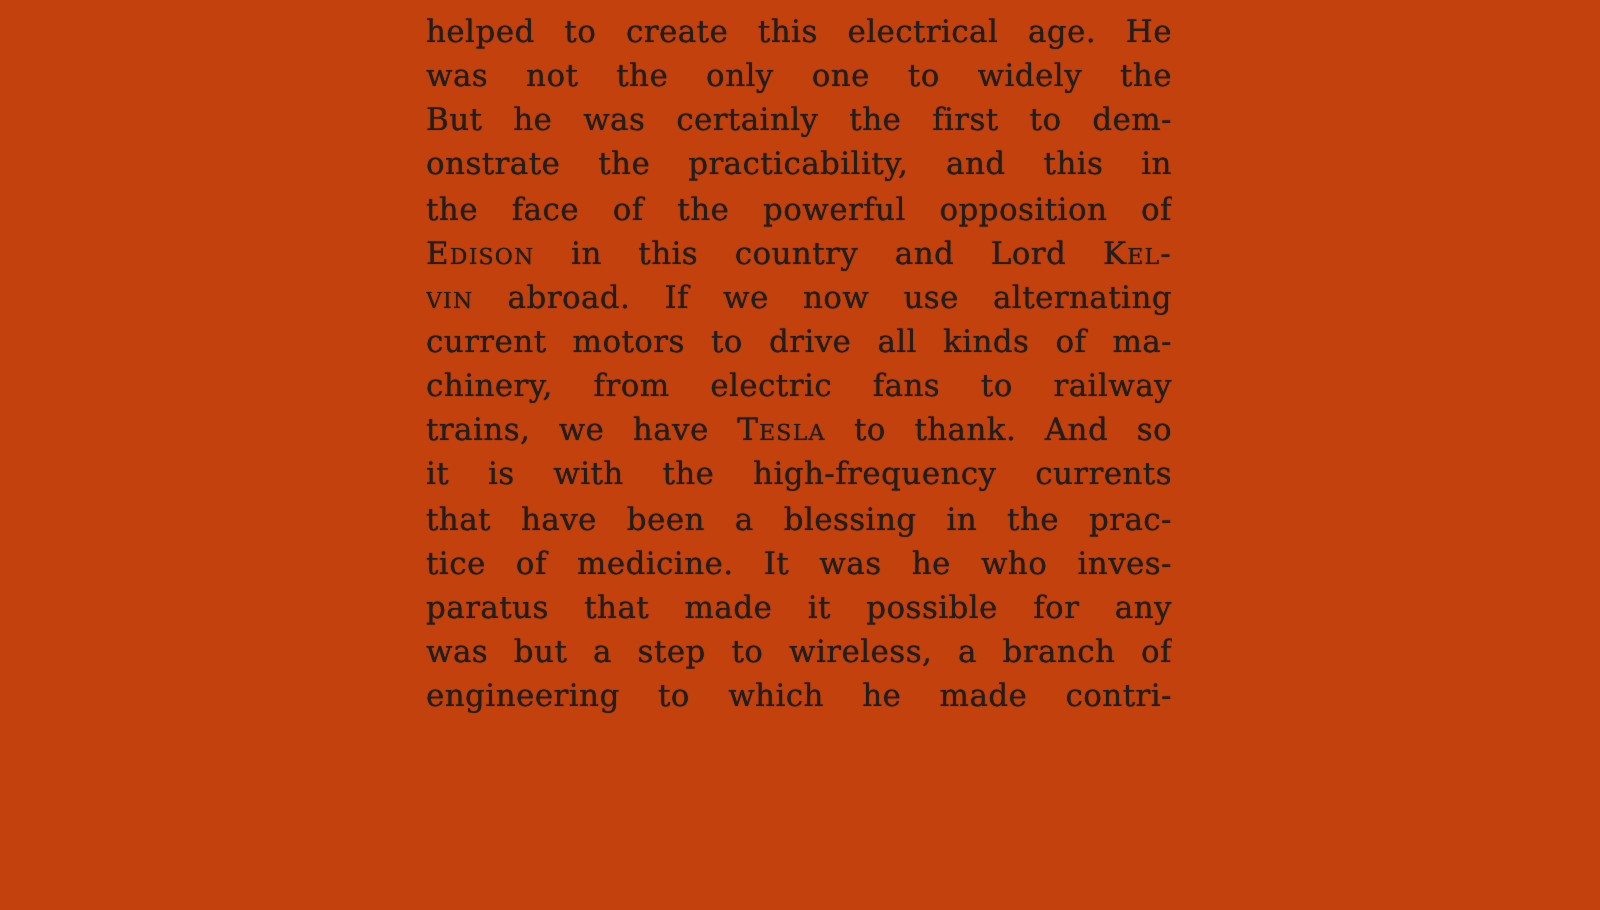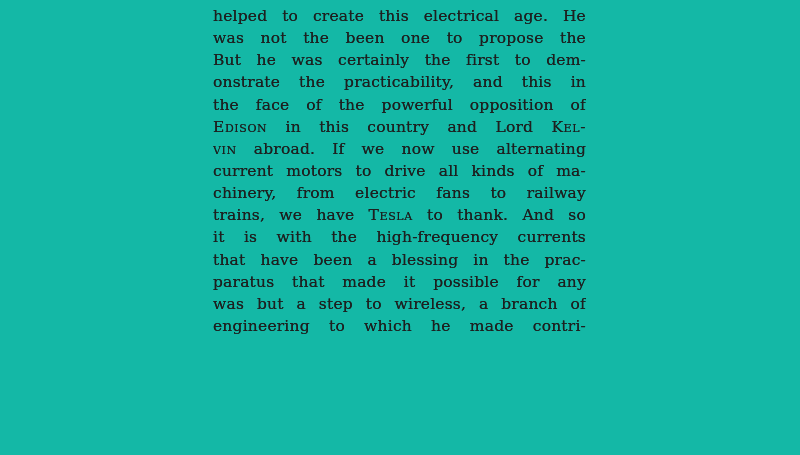--- a/index.html
+++ b/index.html
@@ -7,21 +7,21 @@
     padding: 0;
     width: 800px;
     height: 455px;
     overflow: hidden;
     background: #ffffff;
   }
   .page {
     position: relative;
     width: 800px;
     height: 455px;
-    background: #14b8a6;
+    background: #c2410c;
   }
   .text-column {
     position: absolute;
     left: 213px;
     top: 5px;
     width: 373px;
     font-family: "DejaVu Serif", "Liberation Serif", serif;
     font-size: 15.5px;
     color: #1f1f1f;
     text-shadow: 0 0 0.5px rgba(20,20,20,0.85);
@@ -45,28 +45,29 @@
     font-variant: small-caps;
     letter-spacing: 0.6px;
   }
 </style>
 </head>
 <body>
 
 <div class="page">
   <div class="text-column">
       <div class="line"><span>helped to create this electrical age.  He</span></div>
-      <div class="line"><span>was not the been one to propose the</span></div>
+      <div class="line"><span>was not the only one to widely the</span></div>
       <div class="line"><span>But he was certainly the first to dem-</span></div>
       <div class="line"><span>onstrate the practicability, and this in</span></div>
       <div class="line"><span>the face of the powerful opposition of</span></div>
       <div class="line"><span class="sc">Edison</span><span> in this country and Lord </span><span class="sc">Kel-</span></div>
       <div class="line"><span class="sc">vin</span><span> abroad. If we now use alternating</span></div>
       <div class="line"><span>current motors to drive all kinds of ma-</span></div>
       <div class="line"><span>chinery, from electric fans to railway</span></div>
       <div class="line"><span>trains, we have </span><span class="sc">Tesla</span><span> to thank.  And so</span></div>
       <div class="line"><span>it is with the high-frequency currents</span></div>
       <div class="line"><span>that have been a blessing in the prac-</span></div>
+      <div class="line"><span>tice of medicine.  It was he who inves-</span></div>
       <div class="line"><span>paratus that made it possible for any</span></div>
       <div class="line"><span>was but a step to wireless, a branch of</span></div>
       <div class="line"><span>engineering to which he made contri-</span></div>
     </div>
 </div>
 
 </body></html>

